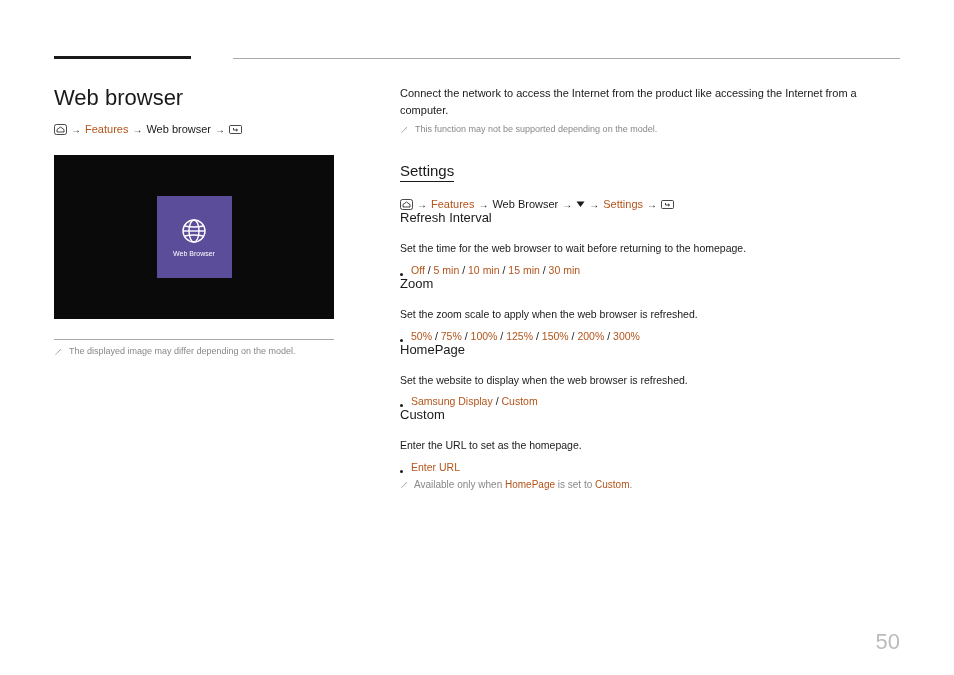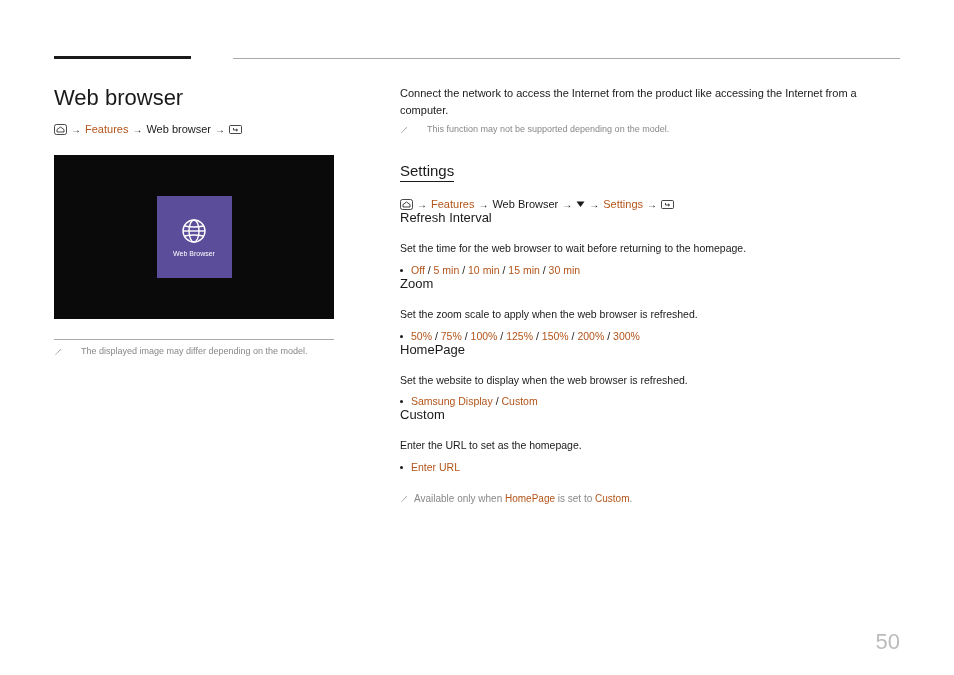--- a/index.html
+++ b/index.html
@@ -102,21 +102,21 @@
       border-top: 1px solid #aaa;
       width: 280px;
       margin-top: 20px;
     }
     .note-line {
       font-size: 9px;
       color: #888;
       margin-top: 6px;
       display: flex;
       align-items: flex-start;
-      gap: 18px;
+      gap: 6px;
     }
     .pencil-icon {
       display: inline-flex;
       flex-shrink: 0;
       margin-top: 1px;
     }
     .intro-text {
       font-size: 11px;
       color: #1a1a1a;
       line-height: 1.5;
@@ -138,21 +138,21 @@
       color: #1a1a1a;
     }
     .setting-desc {
       font-size: 10.5px;
       color: #1a1a1a;
       line-height: 1.5;
       margin-top: 16px;
     }
     .bullet-row {
       display: flex;
-      align-items: flex-start;
+      align-items: flex-end;
       gap: 8px;
       margin-top: 7px;
       font-size: 10.5px;
     }
     .bullet-dot {
       width: 3px;
       height: 3px;
       background: #1a1a1a;
       border-radius: 50%;
       margin-top: 5px;
@@ -160,21 +160,21 @@
     }
     .options-list {
       color: #b35419;
     }
     .options-list .sep {
       color: #1a1a1a;
     }
     .avail-note {
       font-size: 10px;
       color: #888;
-      margin-top: 20px;
+      margin-top: 6px;
       display: flex;
       align-items: flex-start;
       gap: 5px;
     }
     .avail-note .accent {
       color: #b35419;
     }
     .page-number {
       position: absolute;
       bottom: 20px;

